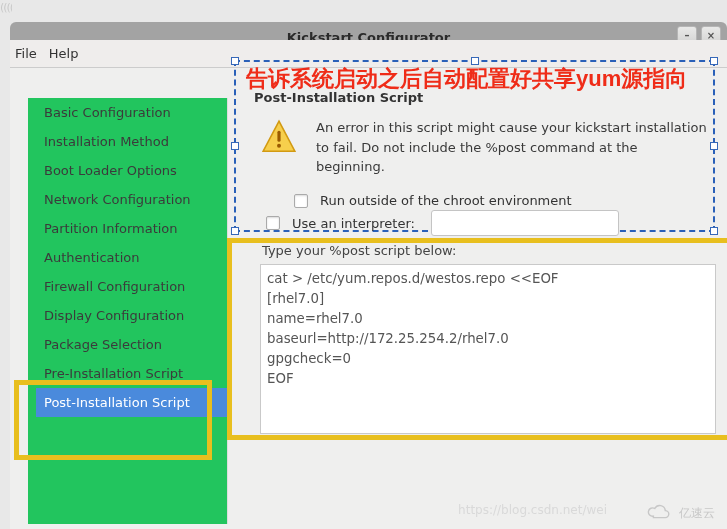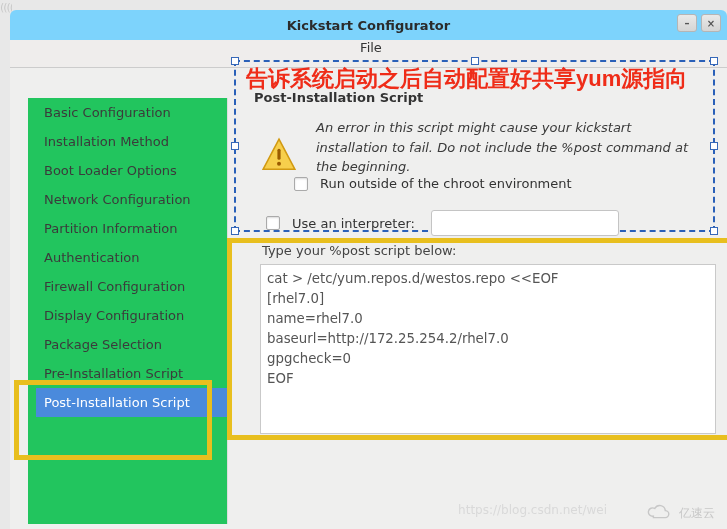--- a/index.html
+++ b/index.html
@@ -18,23 +18,23 @@
   .bg-noise {
     position: absolute;
     left: 0; top: 0; width: 12px; height: 529px;
     color: #aaa; font-size: 11px; line-height: 15px;
     overflow: hidden;
     opacity: 0.5;
     letter-spacing: -1px;
   }
   .titlebar {
     position: absolute;
-    left: 10px; right: 0; top: 10px;
+    left: 10px; right: 0; top: 22px;
     height: 30px;
-    background: #7dd3fc;
+    background: #a3a3a3;
     border-radius: 6px 6px 0 0;
     display: flex;
     align-items: center;
     justify-content: center;
   }
   .titlebar .title {
     font-weight: bold;
     color: #2b2b2b;
   }
   .win-btns {
@@ -58,21 +58,20 @@
   .menubar {
     position: absolute;
     left: 10px; right: 0; top: 40px;
     height: 28px;
     background: #efedec;
     border-bottom: 1px solid #ccc;
     display: flex;
     align-items: center;
     padding-left: 5px;
     gap: 12px;
-    flex-direction: column;
   }
   .menubar span { color: #333; }
   .main {
     position: absolute;
     left: 10px; right: 0; top: 68px; bottom: 0;
     background: #efefee;
     display: flex;
   }
   .sidebar {
     width: 200px;
@@ -116,35 +115,34 @@
   .group-label {
     position: absolute;
     top: 22px; left: 24px;
     font-weight: bold;
     color: #333;
   }
   .error-box {
     position: absolute;
     top: 50px; left: 30px; right: 20px;
     display: flex;
-    align-items: flex-end;
+    align-items: flex-start;
     gap: 18px;
-    font-style: italic;
   }
   .err-icon svg { width: 38px; height: 38px; }
   .error-text { color: #3a3a3a; line-height: 1.5; }
   .opt-row {
     position: absolute;
     left: 36px;
     display: flex;
     align-items: center;
     gap: 12px;
     color: #333;
   }
-  .opt1 { top: 108px; padding-left: 28px; }
+  .opt1 { top: 125px; padding-left: 28px; }
   .opt2 { top: 142px; }
   .chk {
     width: 14px; height: 14px;
     background: #fff;
     border: 1px solid #aaa;
     border-radius: 2px;
     box-shadow: inset 0 1px 2px rgba(0,0,0,0.15);
   }
   .interp-input {
     width: 188px; height: 26px;

